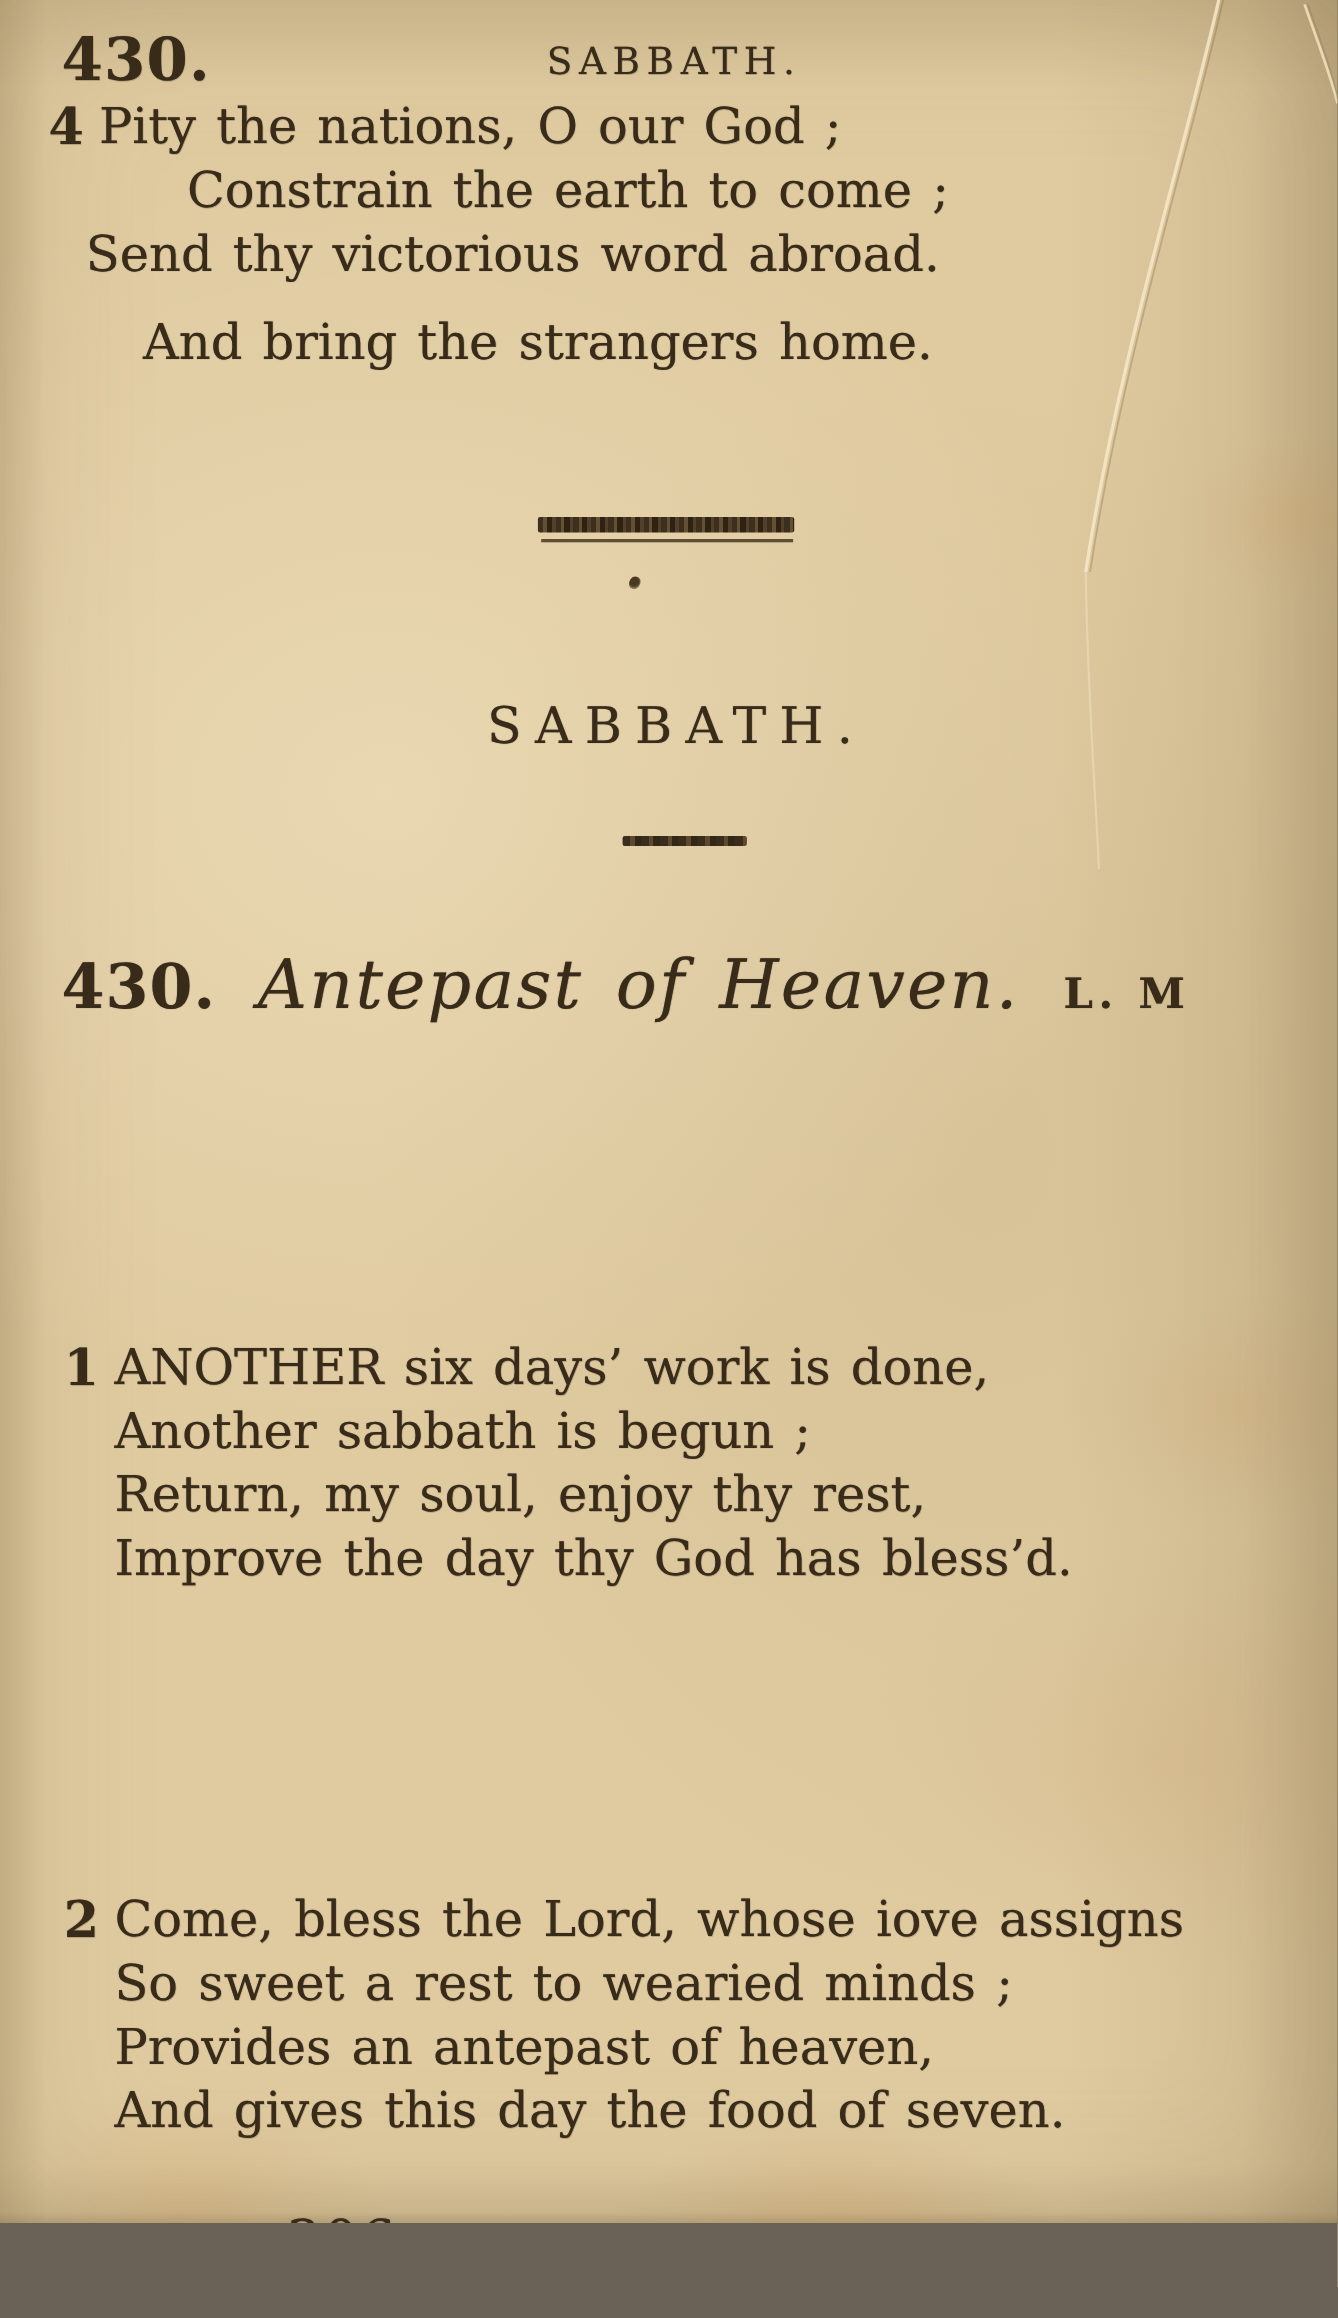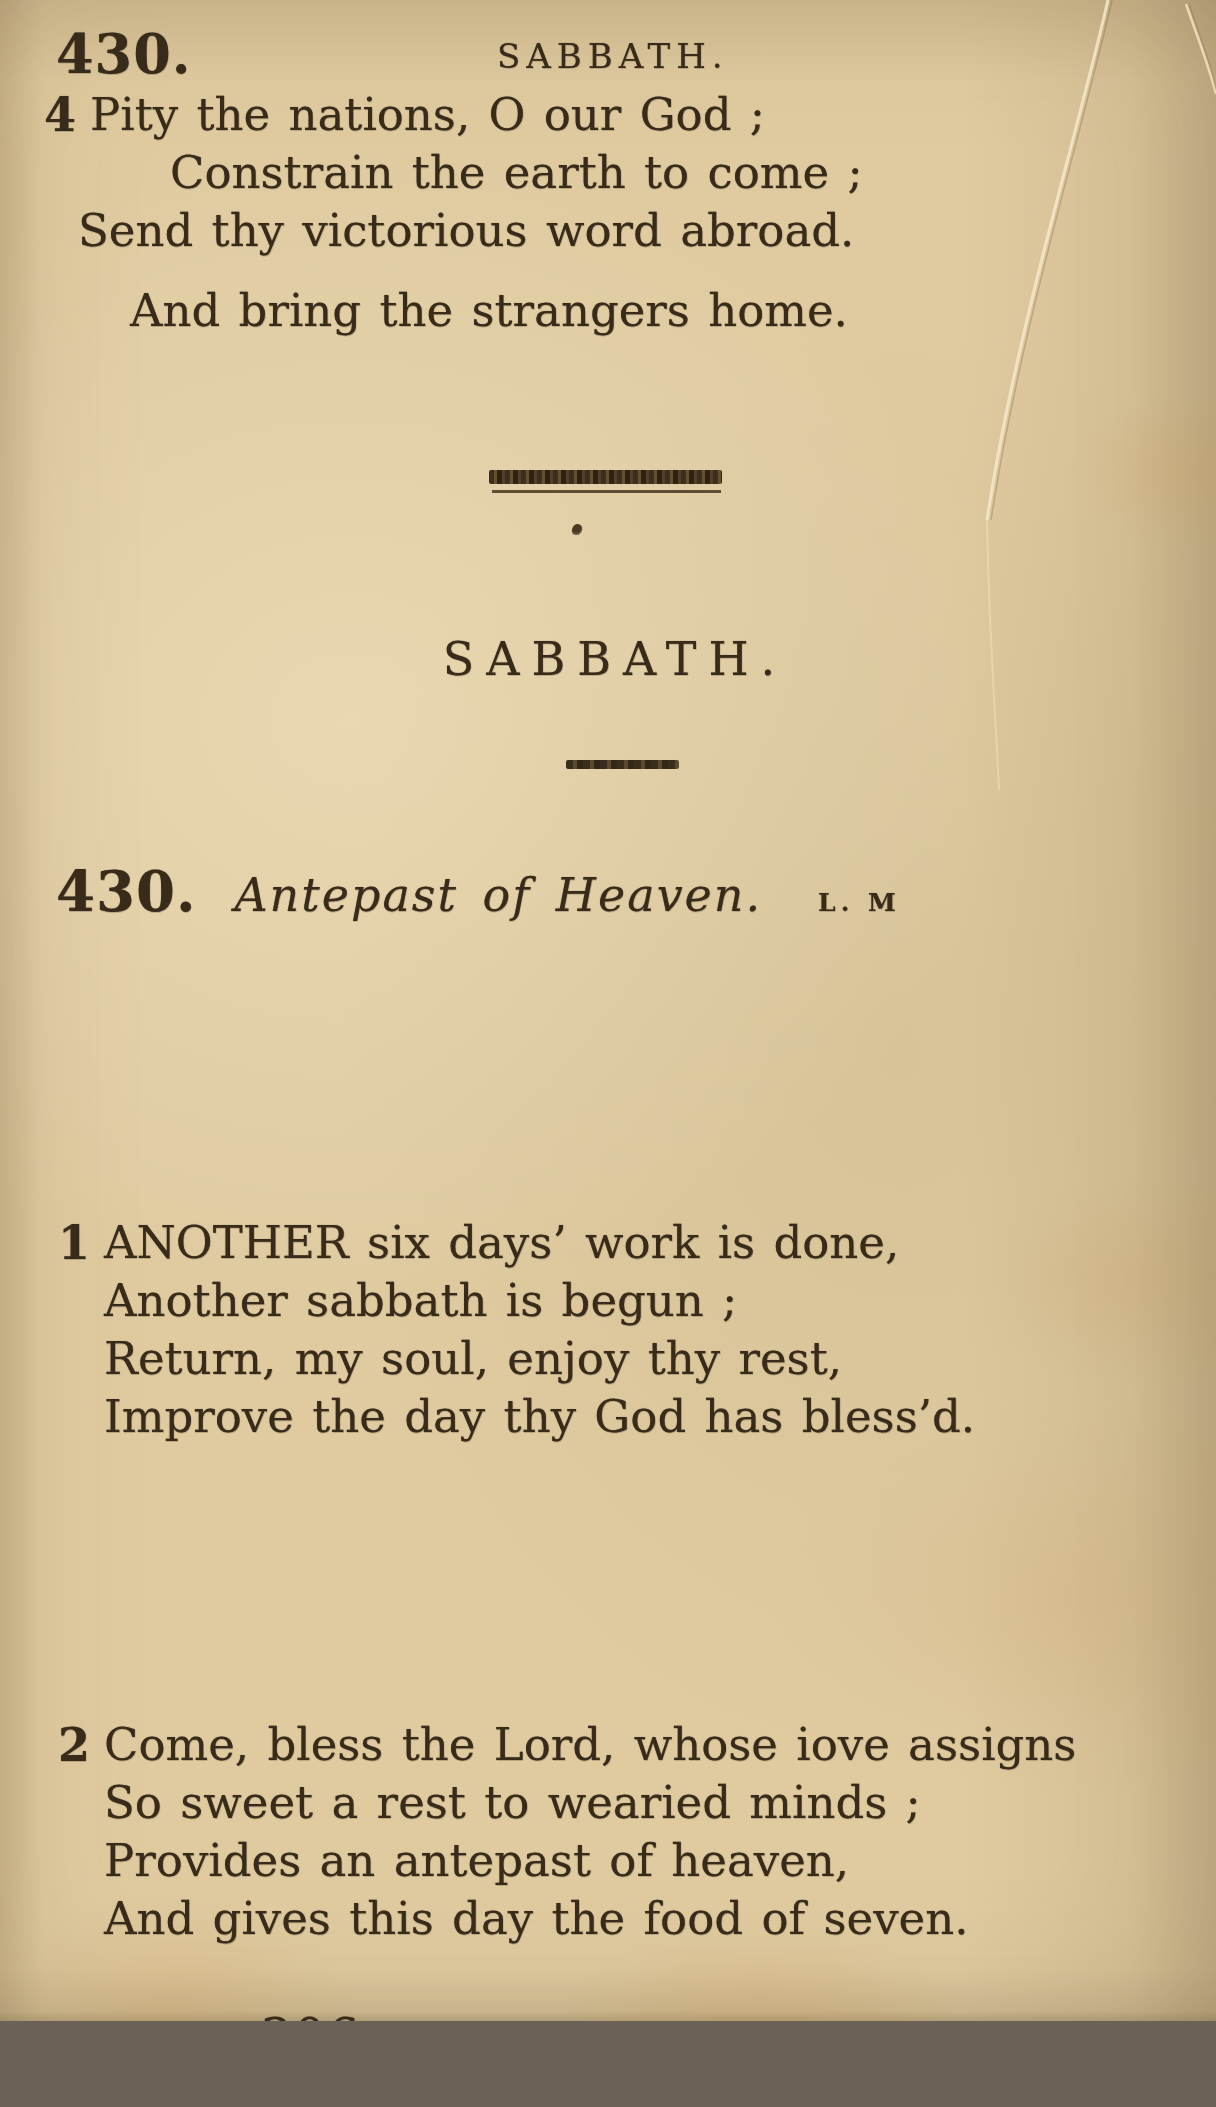--- a/index.html
+++ b/index.html
@@ -60,22 +60,22 @@
 
   
   .sec-head{left:0;top:632px;width:1230px;text-align:center;font-size:46px;letter-spacing:12px;}
   .dash-div{left:566px;top:760px;width:113px;height:9px;position:absolute;z-index:2;
     background:repeating-linear-gradient(90deg,#3a2d1b 0 7px,#5d4a2e 7px 11px,#332817 11px 17px);
     border-radius:2px;}
 
   
   .title-row{left:56px;top:858px;display:flex;align-items:baseline;}
   .hymn-no{font-size:56px;font-weight:bold;letter-spacing:1px;}
-  .hymn-title{font-size:46px;font-style:italic;margin-left:38px;letter-spacing:2px;word-spacing:8px;}
-  .hymn-meter{font-size:25px;font-weight:bold;margin-left:56px;letter-spacing:5px;}
+  .hymn-title{font-size:62px;font-style:italic;margin-left:38px;letter-spacing:2px;word-spacing:8px;}
+  .hymn-meter{font-size:38px;font-weight:bold;margin-left:40px;letter-spacing:5px;}
 
   .pg-num{left:232px;top:2008px;font-size:50px;letter-spacing:2px;margin-left:28px;}
 </style>
 </head>
 <body>
 
 <div class="page">
 
   <svg class="creases" width="1216" height="2107" viewBox="0 0 1216 2107">
     <path d="M1108,0 C1076,140 1016,330 987,520" stroke="rgba(246,233,201,0.85)" stroke-width="3" fill="none"></path>

